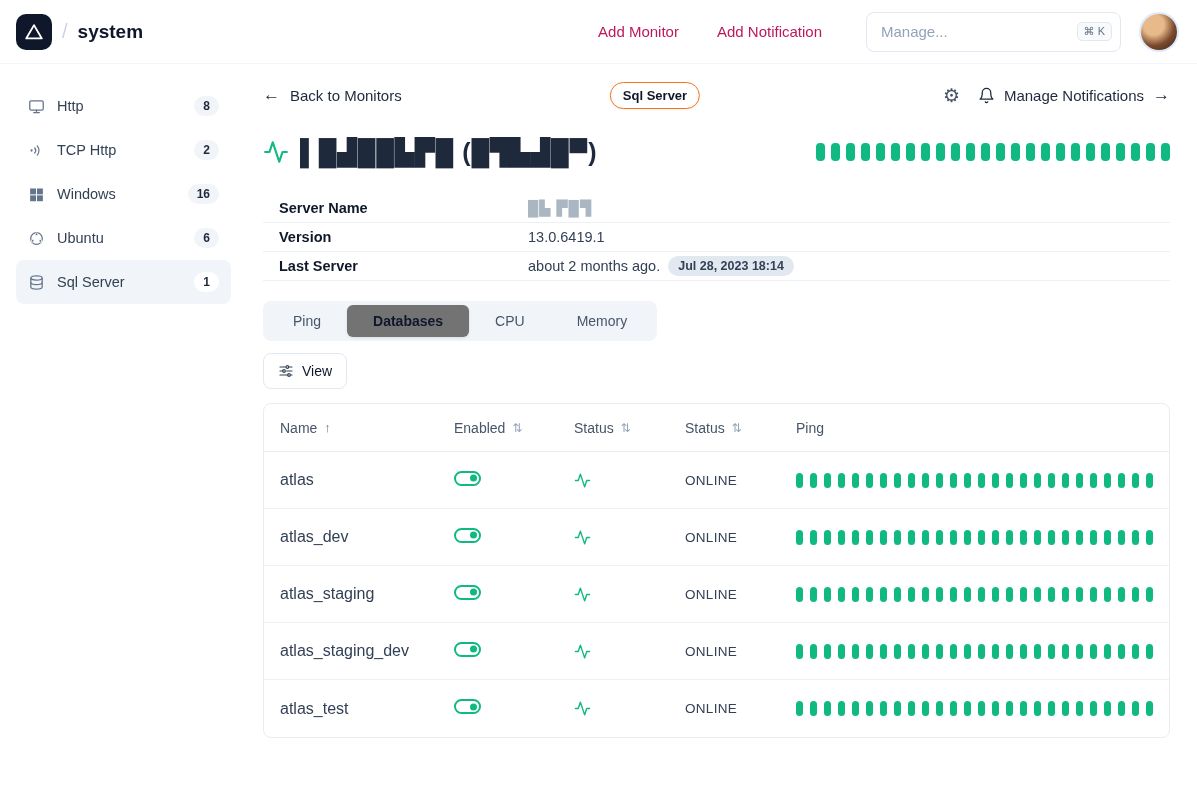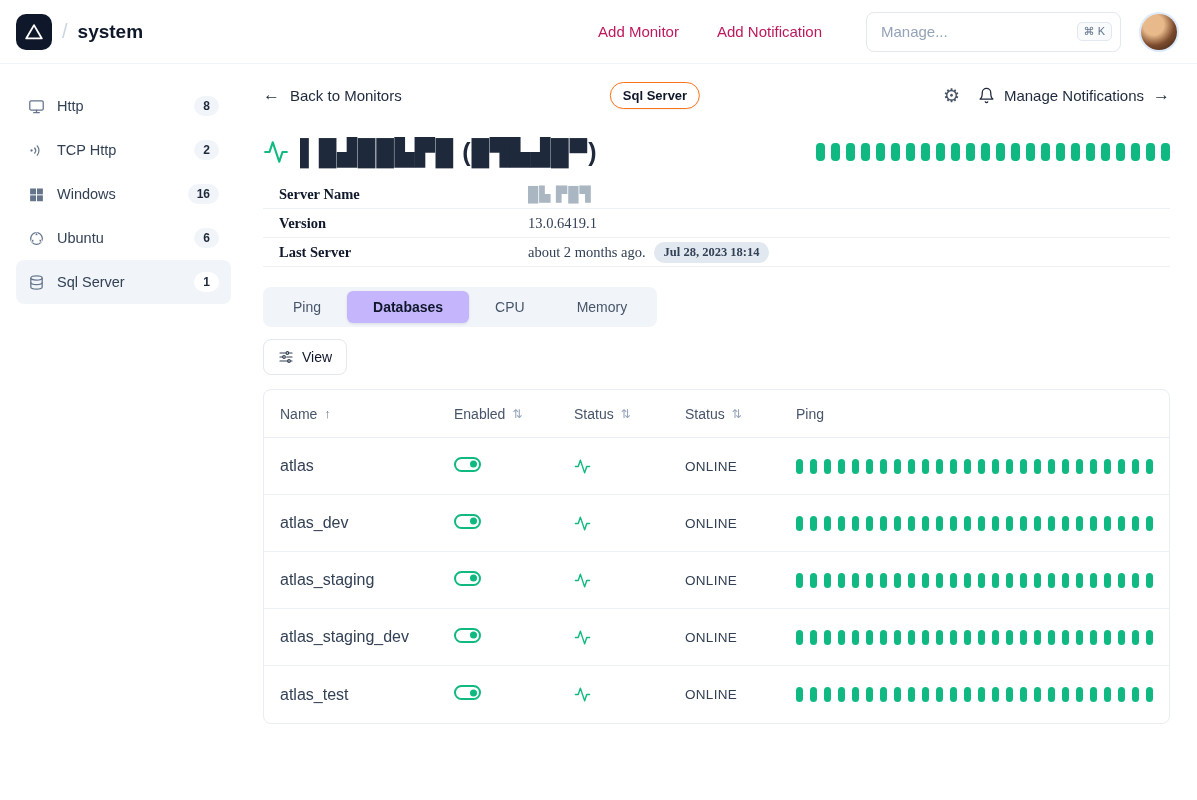--- a/index.html
+++ b/index.html
@@ -46,31 +46,31 @@
   .manage { display:flex; align-items:center; gap:9px; font-size:15px; font-weight:500; color:#1e293b; cursor:pointer; text-decoration:none; }
 
   
   .title-row { margin-top:22px; display:flex; align-items:center; gap:11px; height:40px; }
   .pulse-icon-lg svg { width:26px; height:26px; display:block; }
   h1.monitor-title { font-size:25px; font-weight:700; color:#1e293b; letter-spacing:1px; white-space:nowrap; }
   .top-bars { margin-left:auto; display:flex; gap:6px; }
   .top-bars i { width:9px; height:18px; border-radius:4px; display:block; }
 
   
-  .info-table { margin-top:8px;font-family:Liberation Serif, serif; }
+  .info-table { margin-top:22px; }
   .info-row { display:flex; align-items:center; min-height:29px; padding:2px 16px; border-bottom:1px solid #edf1f6; font-size:14.5px; }
   .info-label { width:249px; font-weight:600; color:#0f172a; flex:none; }
   .info-value { color:#334155; display:flex; align-items:center; gap:8px; }
   .info-badge { background:#e2e8f0; border-radius:999px; padding:3px 10px; font-size:12.5px; font-weight:600; color:#334155; }
   .redacted { color:#aab6c2; letter-spacing:1px; }
 
   
   .tabs { margin-top:20px; display:inline-flex; background:#f1f5f9; border-radius:8px; padding:4px; }
   .tab { height:32px; line-height:32px; padding:0 26px; font-size:14px; font-weight:500; color:#475569; border-radius:6px; cursor:pointer; }
-  .tab.active { background:#c4b5fd; color:#0f172a; font-weight:700; box-shadow:0 1px 3px rgba(15,23,42,.1); }
+  .tab.active { background:#737373; color:#0f172a; font-weight:700; box-shadow:0 1px 3px rgba(15,23,42,.1); }
 
   
   .filter-row { margin-top:12px; display:flex; align-items:center; justify-content:space-between; }
   .filter-input { width:248px; height:36px; border:1px solid #e2e8f0; border-radius:8px; padding:0 12px; font-size:14px; color:#334155; outline:none; font-family:inherit; }
   .filter-input::placeholder { color:#94a3b8; }
   .view-btn { height:36px; padding:0 14px; border:1px solid #e2e8f0; border-radius:8px; background:#fff; display:flex; align-items:center; gap:8px;
               font-size:14px; font-weight:500; color:#0f172a; cursor:pointer; font-family:inherit; }
 
   
   .db-table { margin-top:14px; border:1px solid #e8edf3; border-radius:8px; overflow:hidden; }

